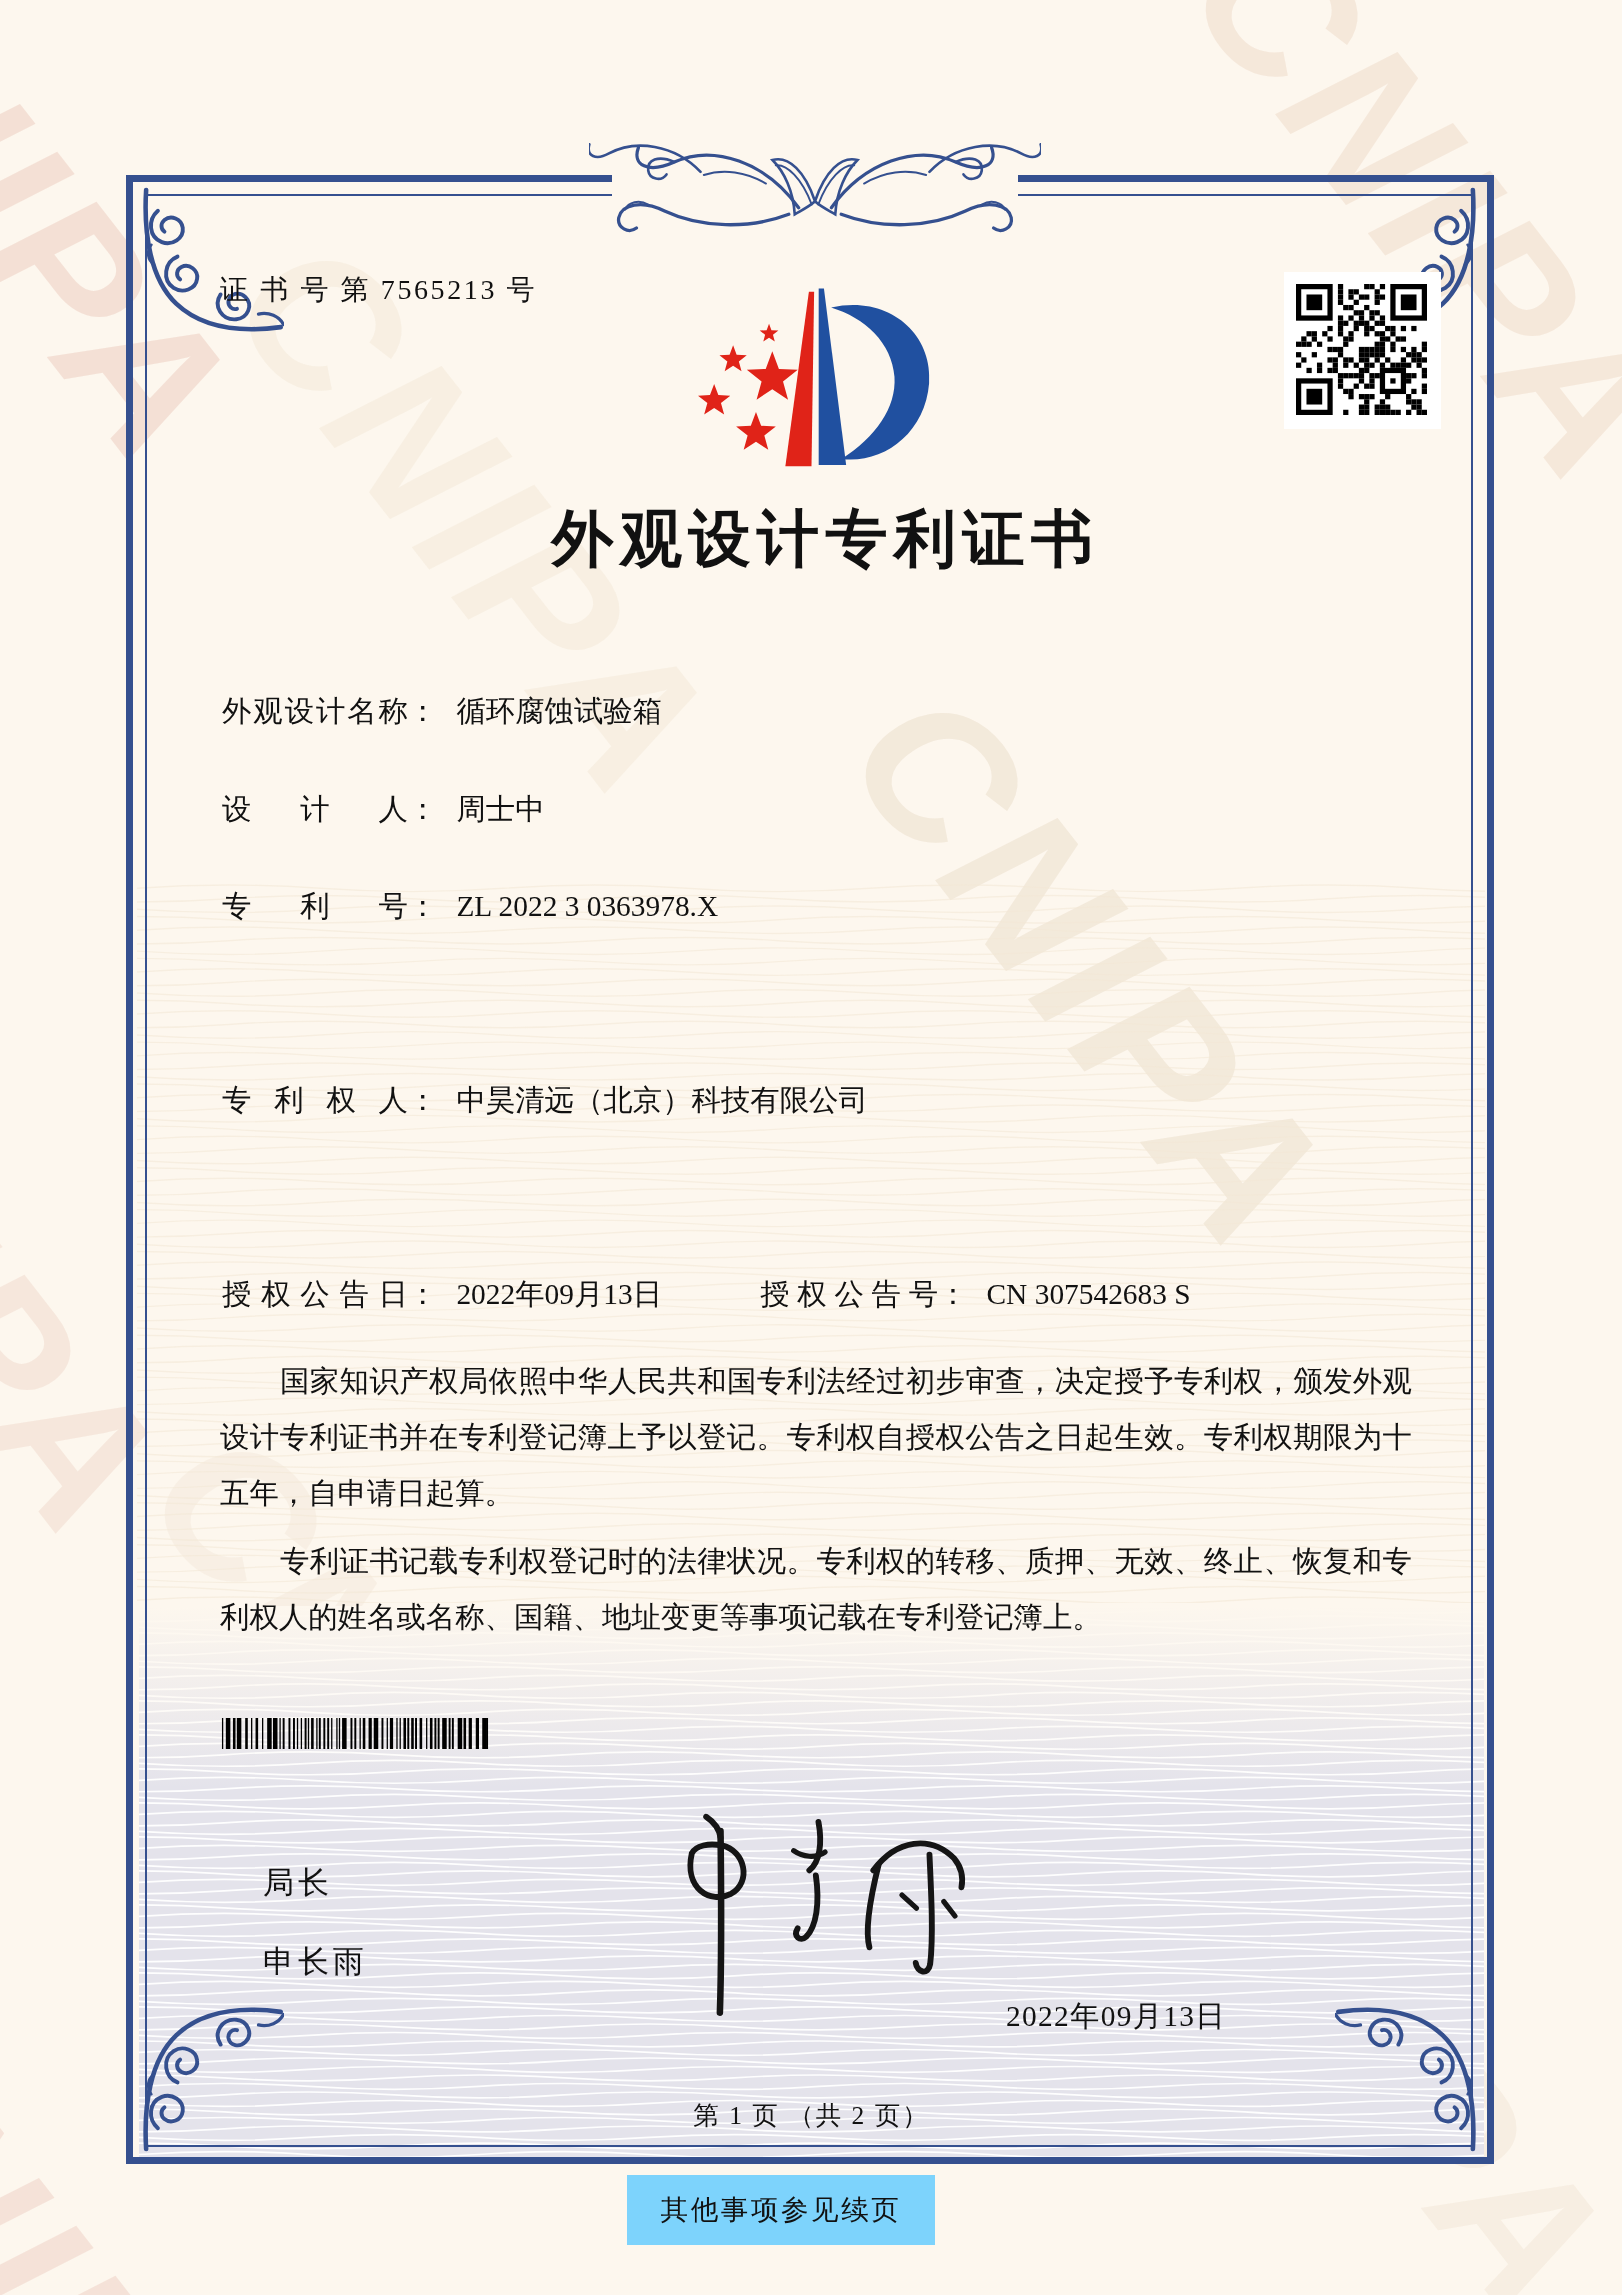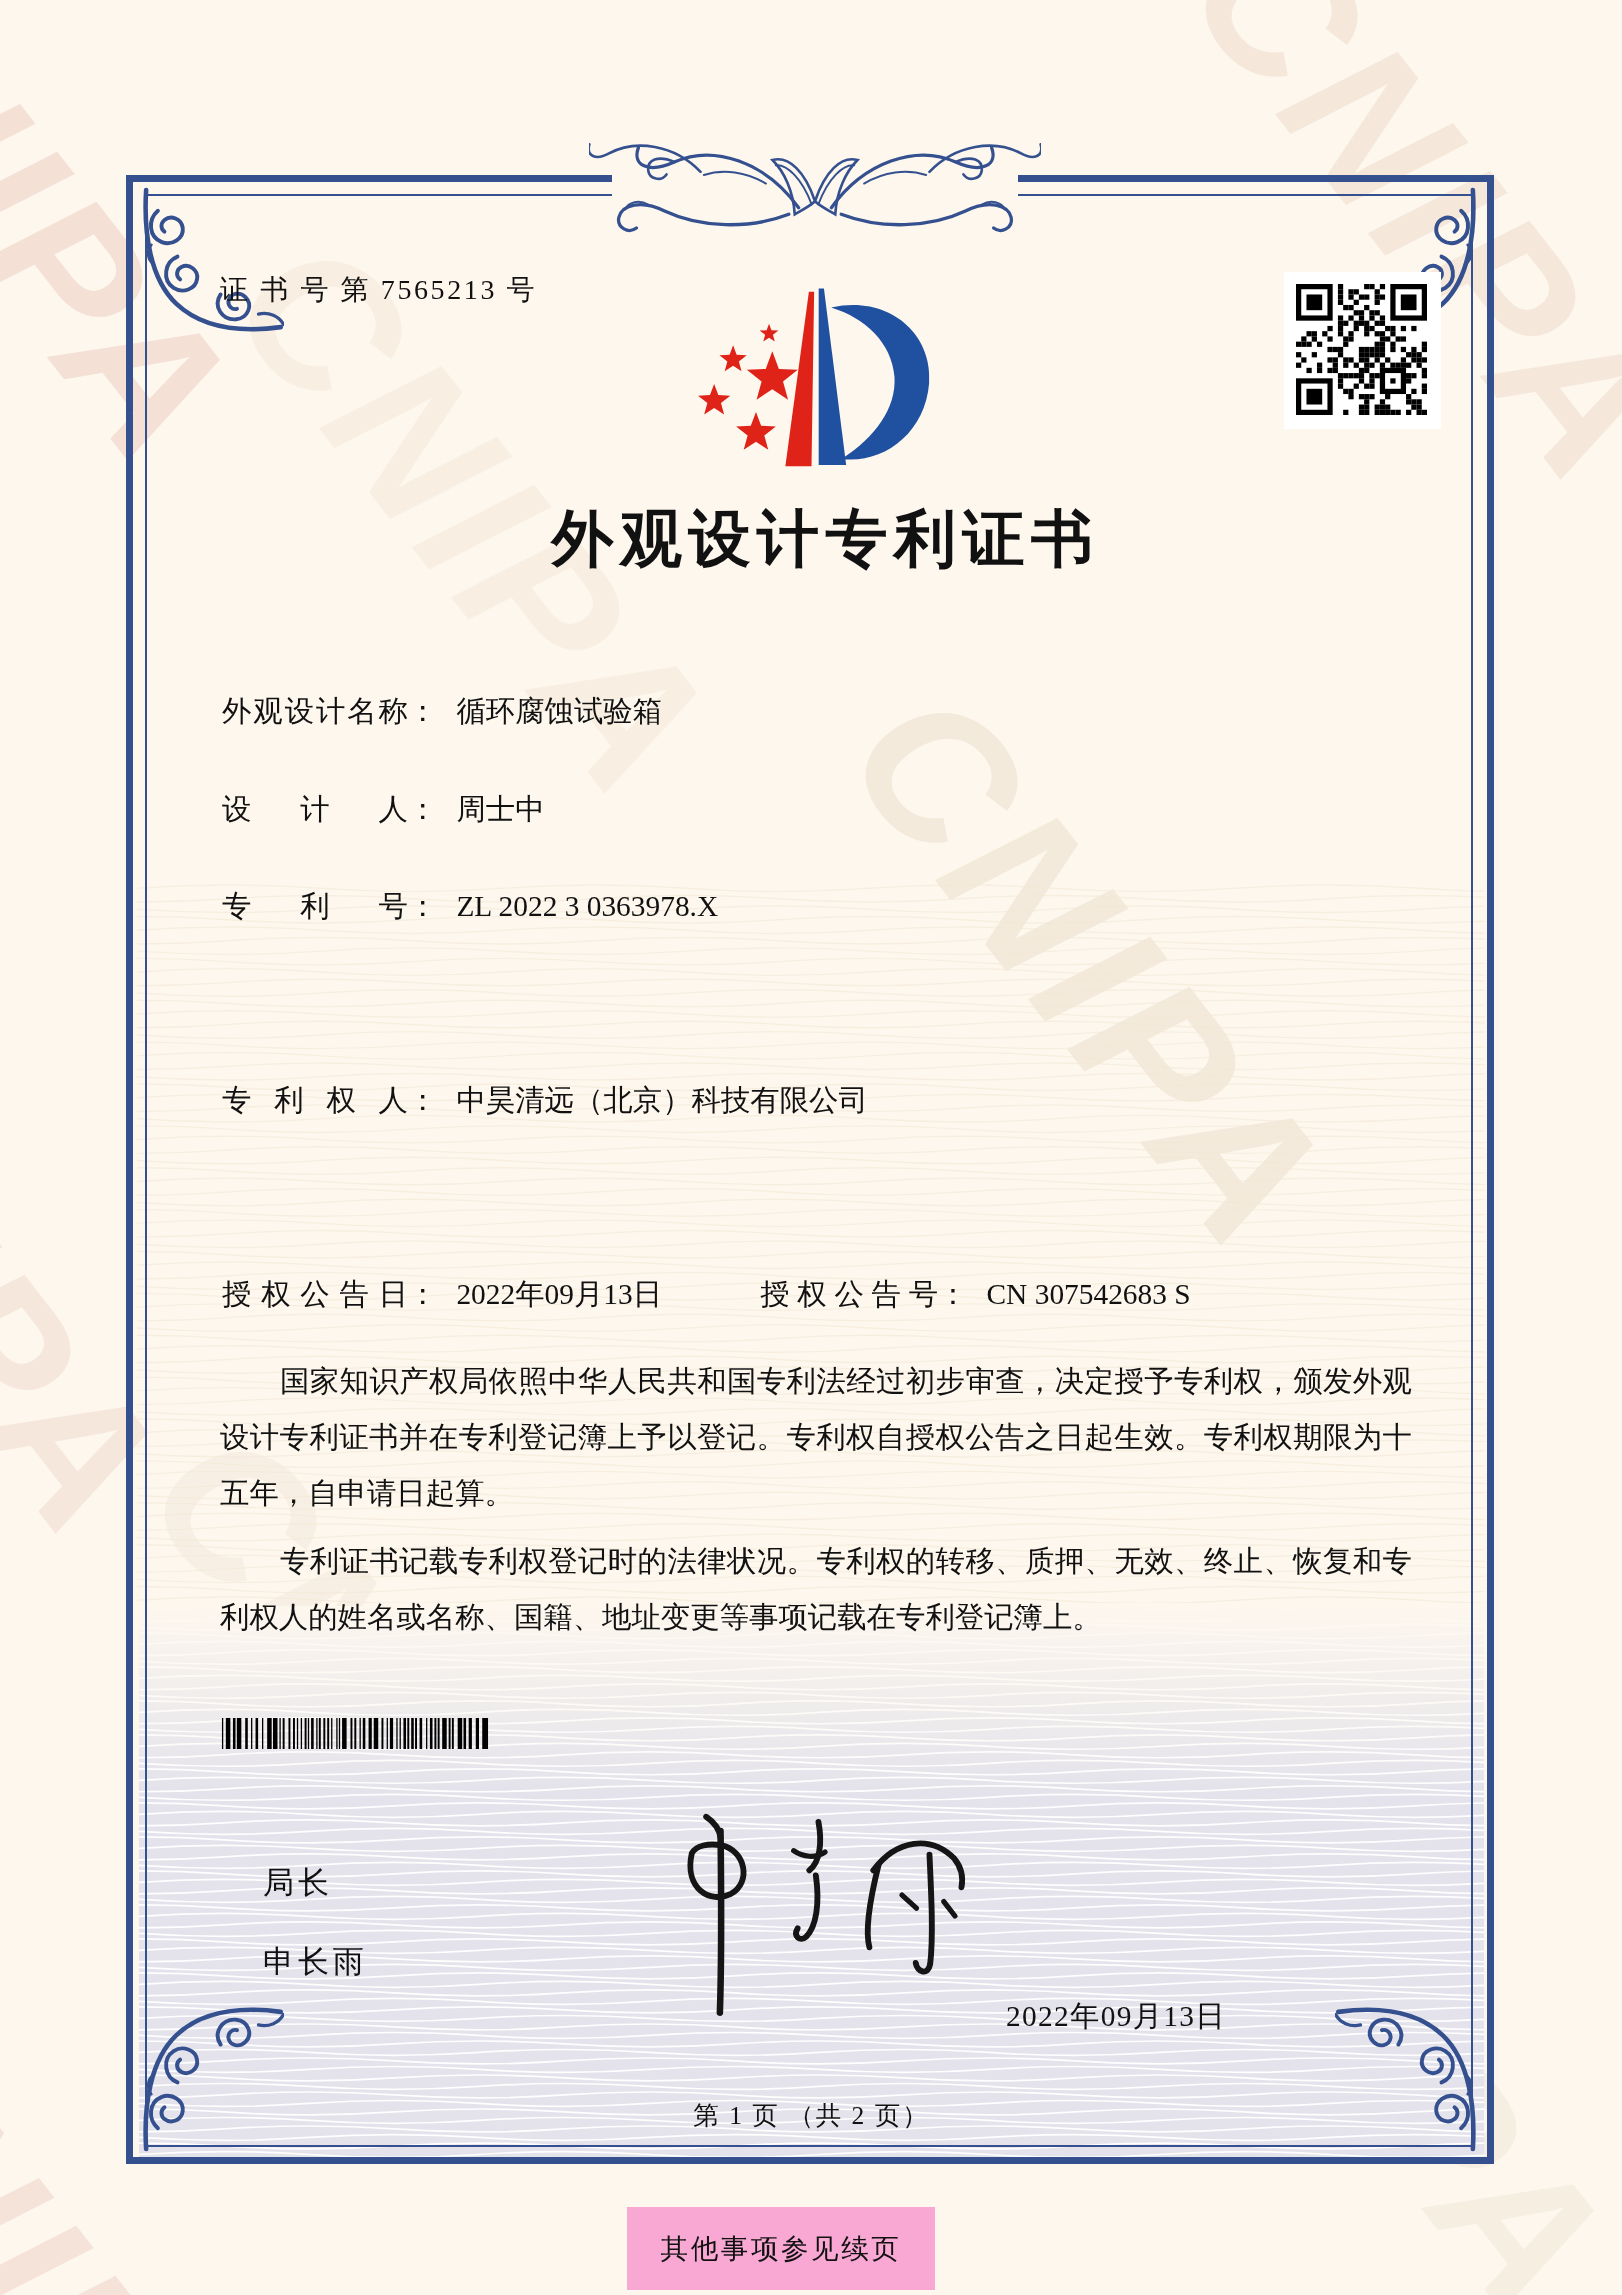--- a/index.html
+++ b/index.html
@@ -46,23 +46,23 @@
   .grant2 .flabel{width:178px;}
   .paras{position:absolute;left:208px;top:1341px;width:1216px;font-size:29.4px;
     line-height:56px;text-align:justify;}
   .paras p{margin:12px;text-indent:60px;}
   .barcode{position:absolute;left:220px;top:1718px;z-index:5;}
   .sig-label{position:absolute;left:263px;font-size:31px;font-weight:500;
     font-family:"Liberation Sans",sans-serif;letter-spacing:3.9px;}
   .signature{position:absolute;left:622px;top:1805px;z-index:6;}
   .grant-date{position:absolute;left:1006px;top:1997px;font-size:29.4px;letter-spacing:1.3px;}
   .page-info{position:absolute;left:0;top:2098px;width:100%;text-align:center;font-size:25.5px;letter-spacing:2px;}
-  .footer-note{position:absolute;left:627px;top:2175px;width:308px;height:83px;
-    background:#f9a8d4;z-index:5;display:flex;align-items:center;justify-content:center;
-    font-size:27.5px;letter-spacing:2.6px;margin-top:32px;}
+  .footer-note{position:absolute;left:627px;top:2175px;width:308px;height:70px;
+    background:#7dd3fc;z-index:5;display:flex;align-items:center;justify-content:center;
+    font-size:27.5px;letter-spacing:2.6px;}
 </style>
 </head>
 <body>
 
 <div id="wm-layer">
     <div class="wm" style="left: -111px; top: -137px; color: rgba(236, 206, 193, 0.55);">CNIPA</div>
     <div class="wm" style="left: 1322px; top: -118px; color: rgba(240, 222, 205, 0.6);">CNIPA</div>
     <div class="wm" style="left: 366px; top: 196px; color: rgba(245, 236, 222, 0.75);">CNIPA</div>
     <div class="wm" style="left: 982px; top: 648px; color: rgba(240, 230, 214, 0.8);">CNIPA</div>
     <div class="wm" style="left: -183px; top: 936px; color: rgba(240, 218, 206, 0.55);">CNIPA</div>

